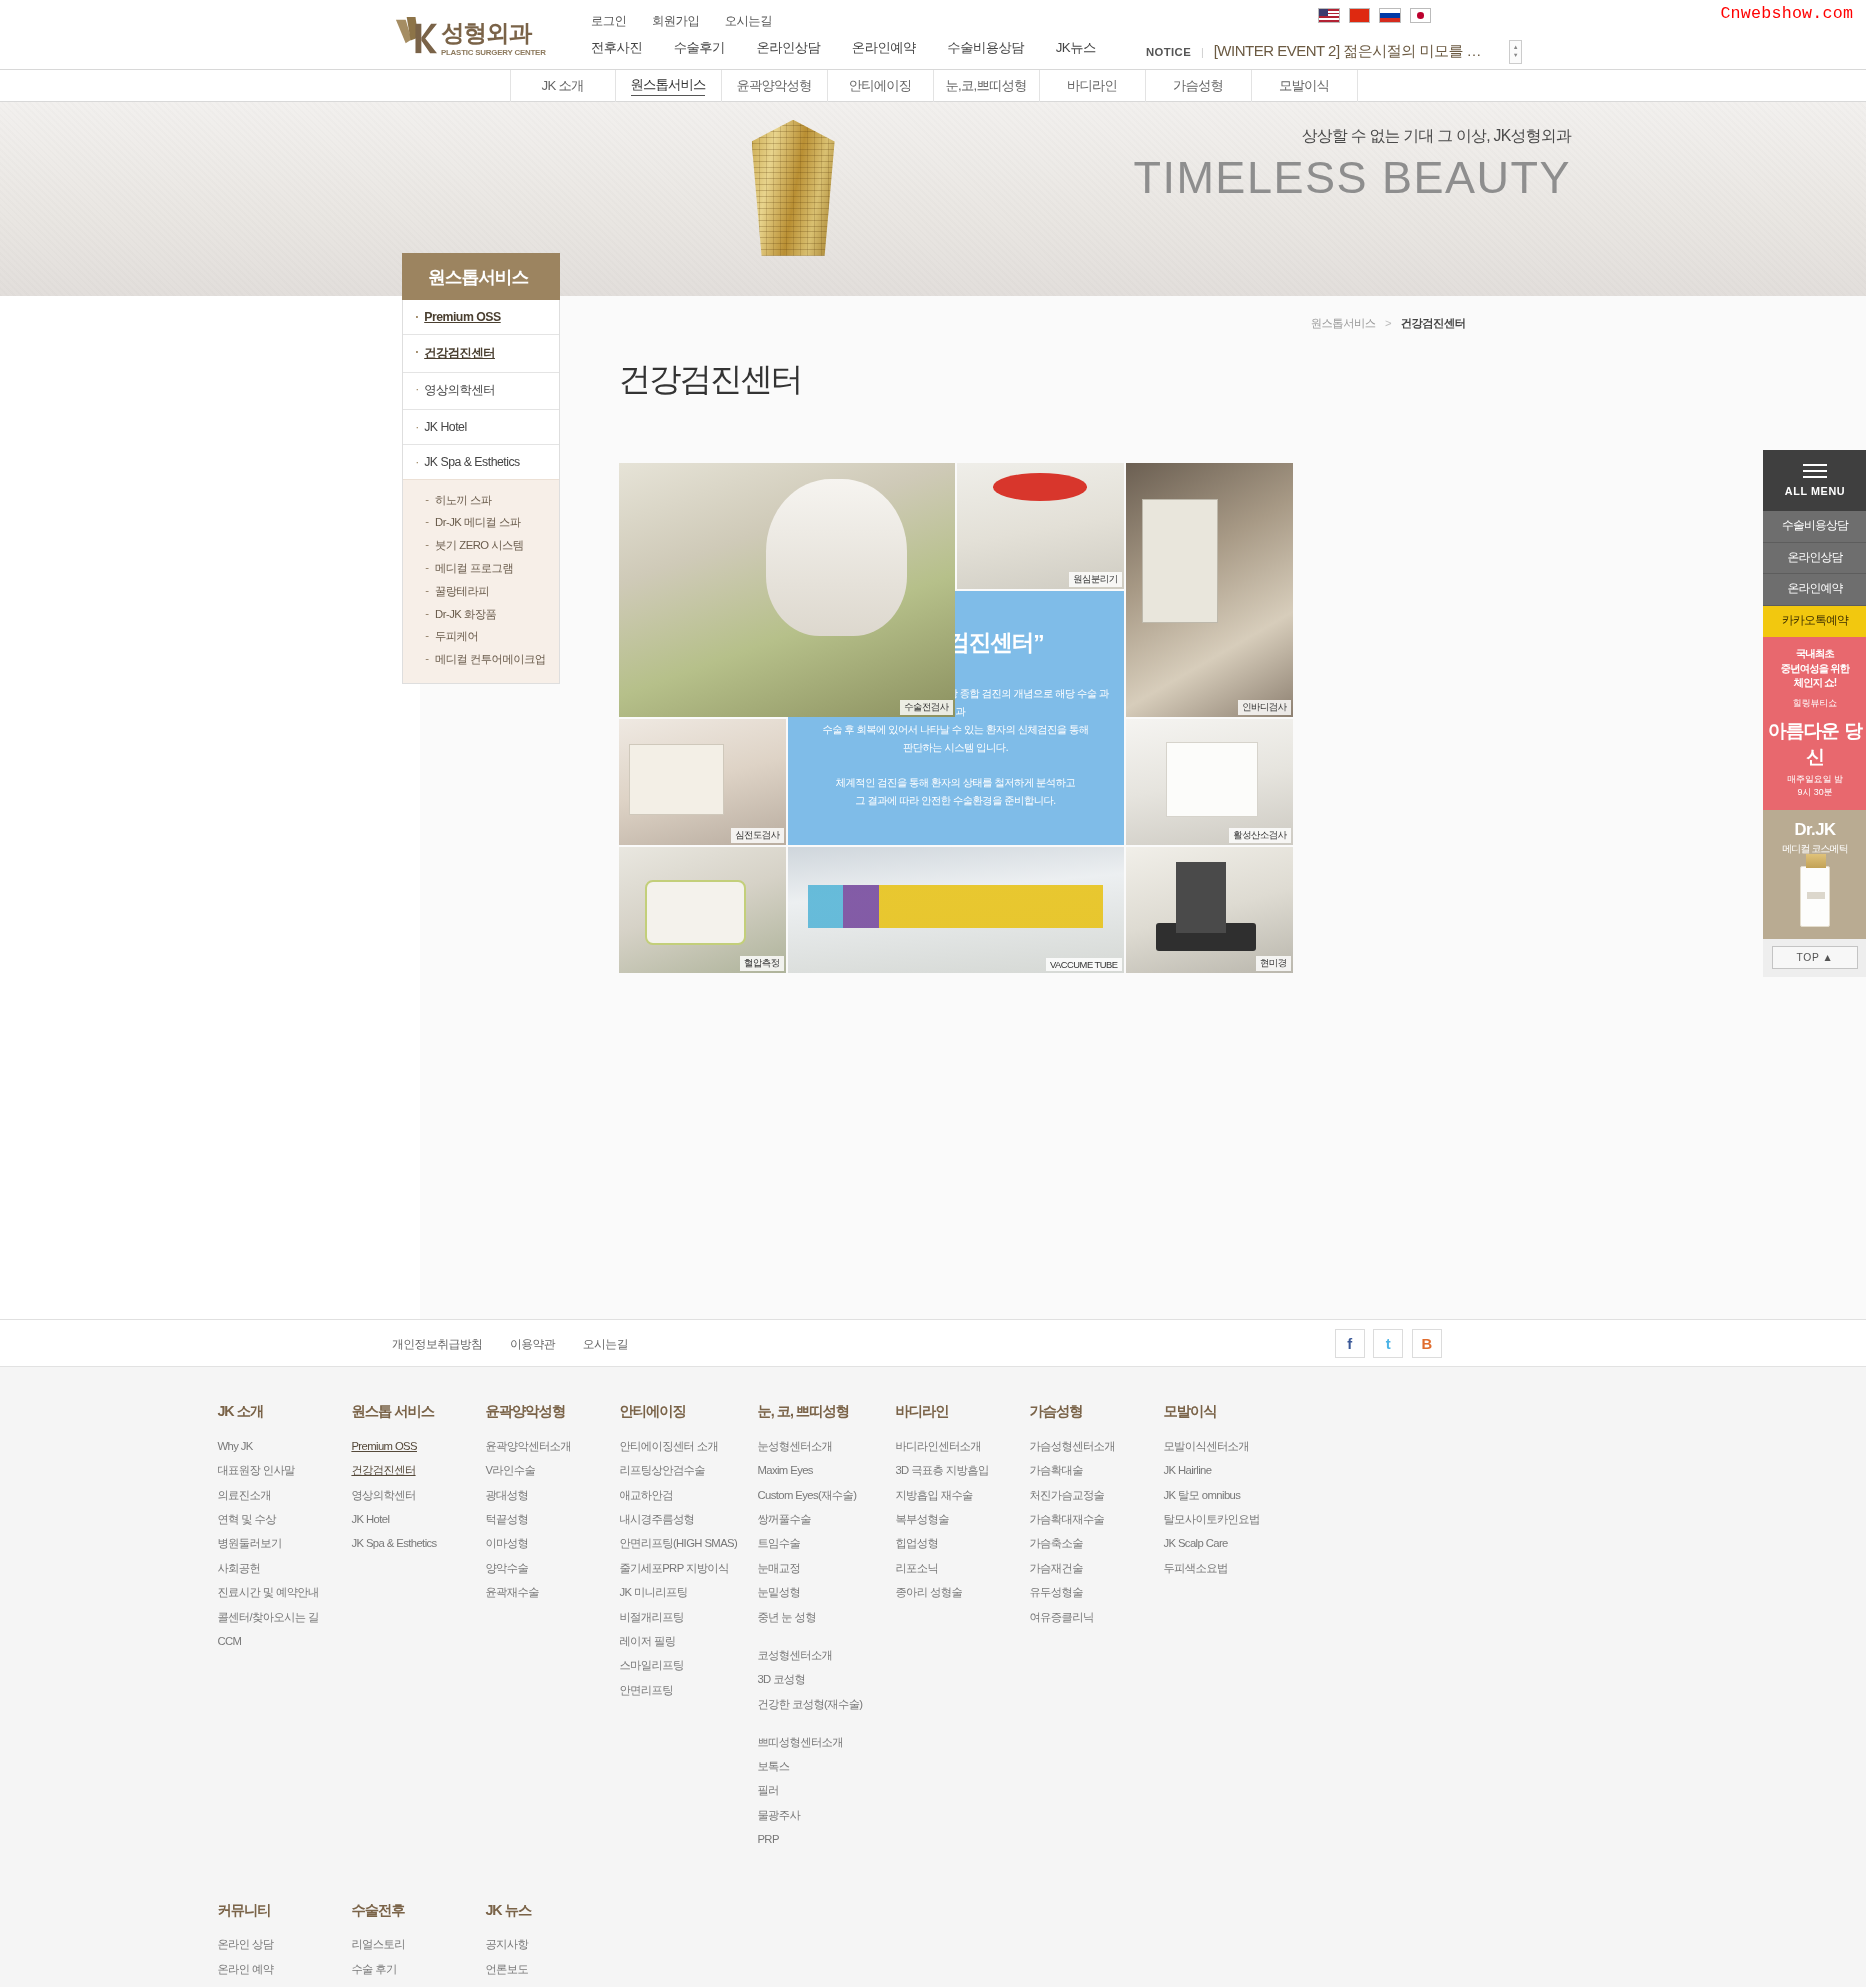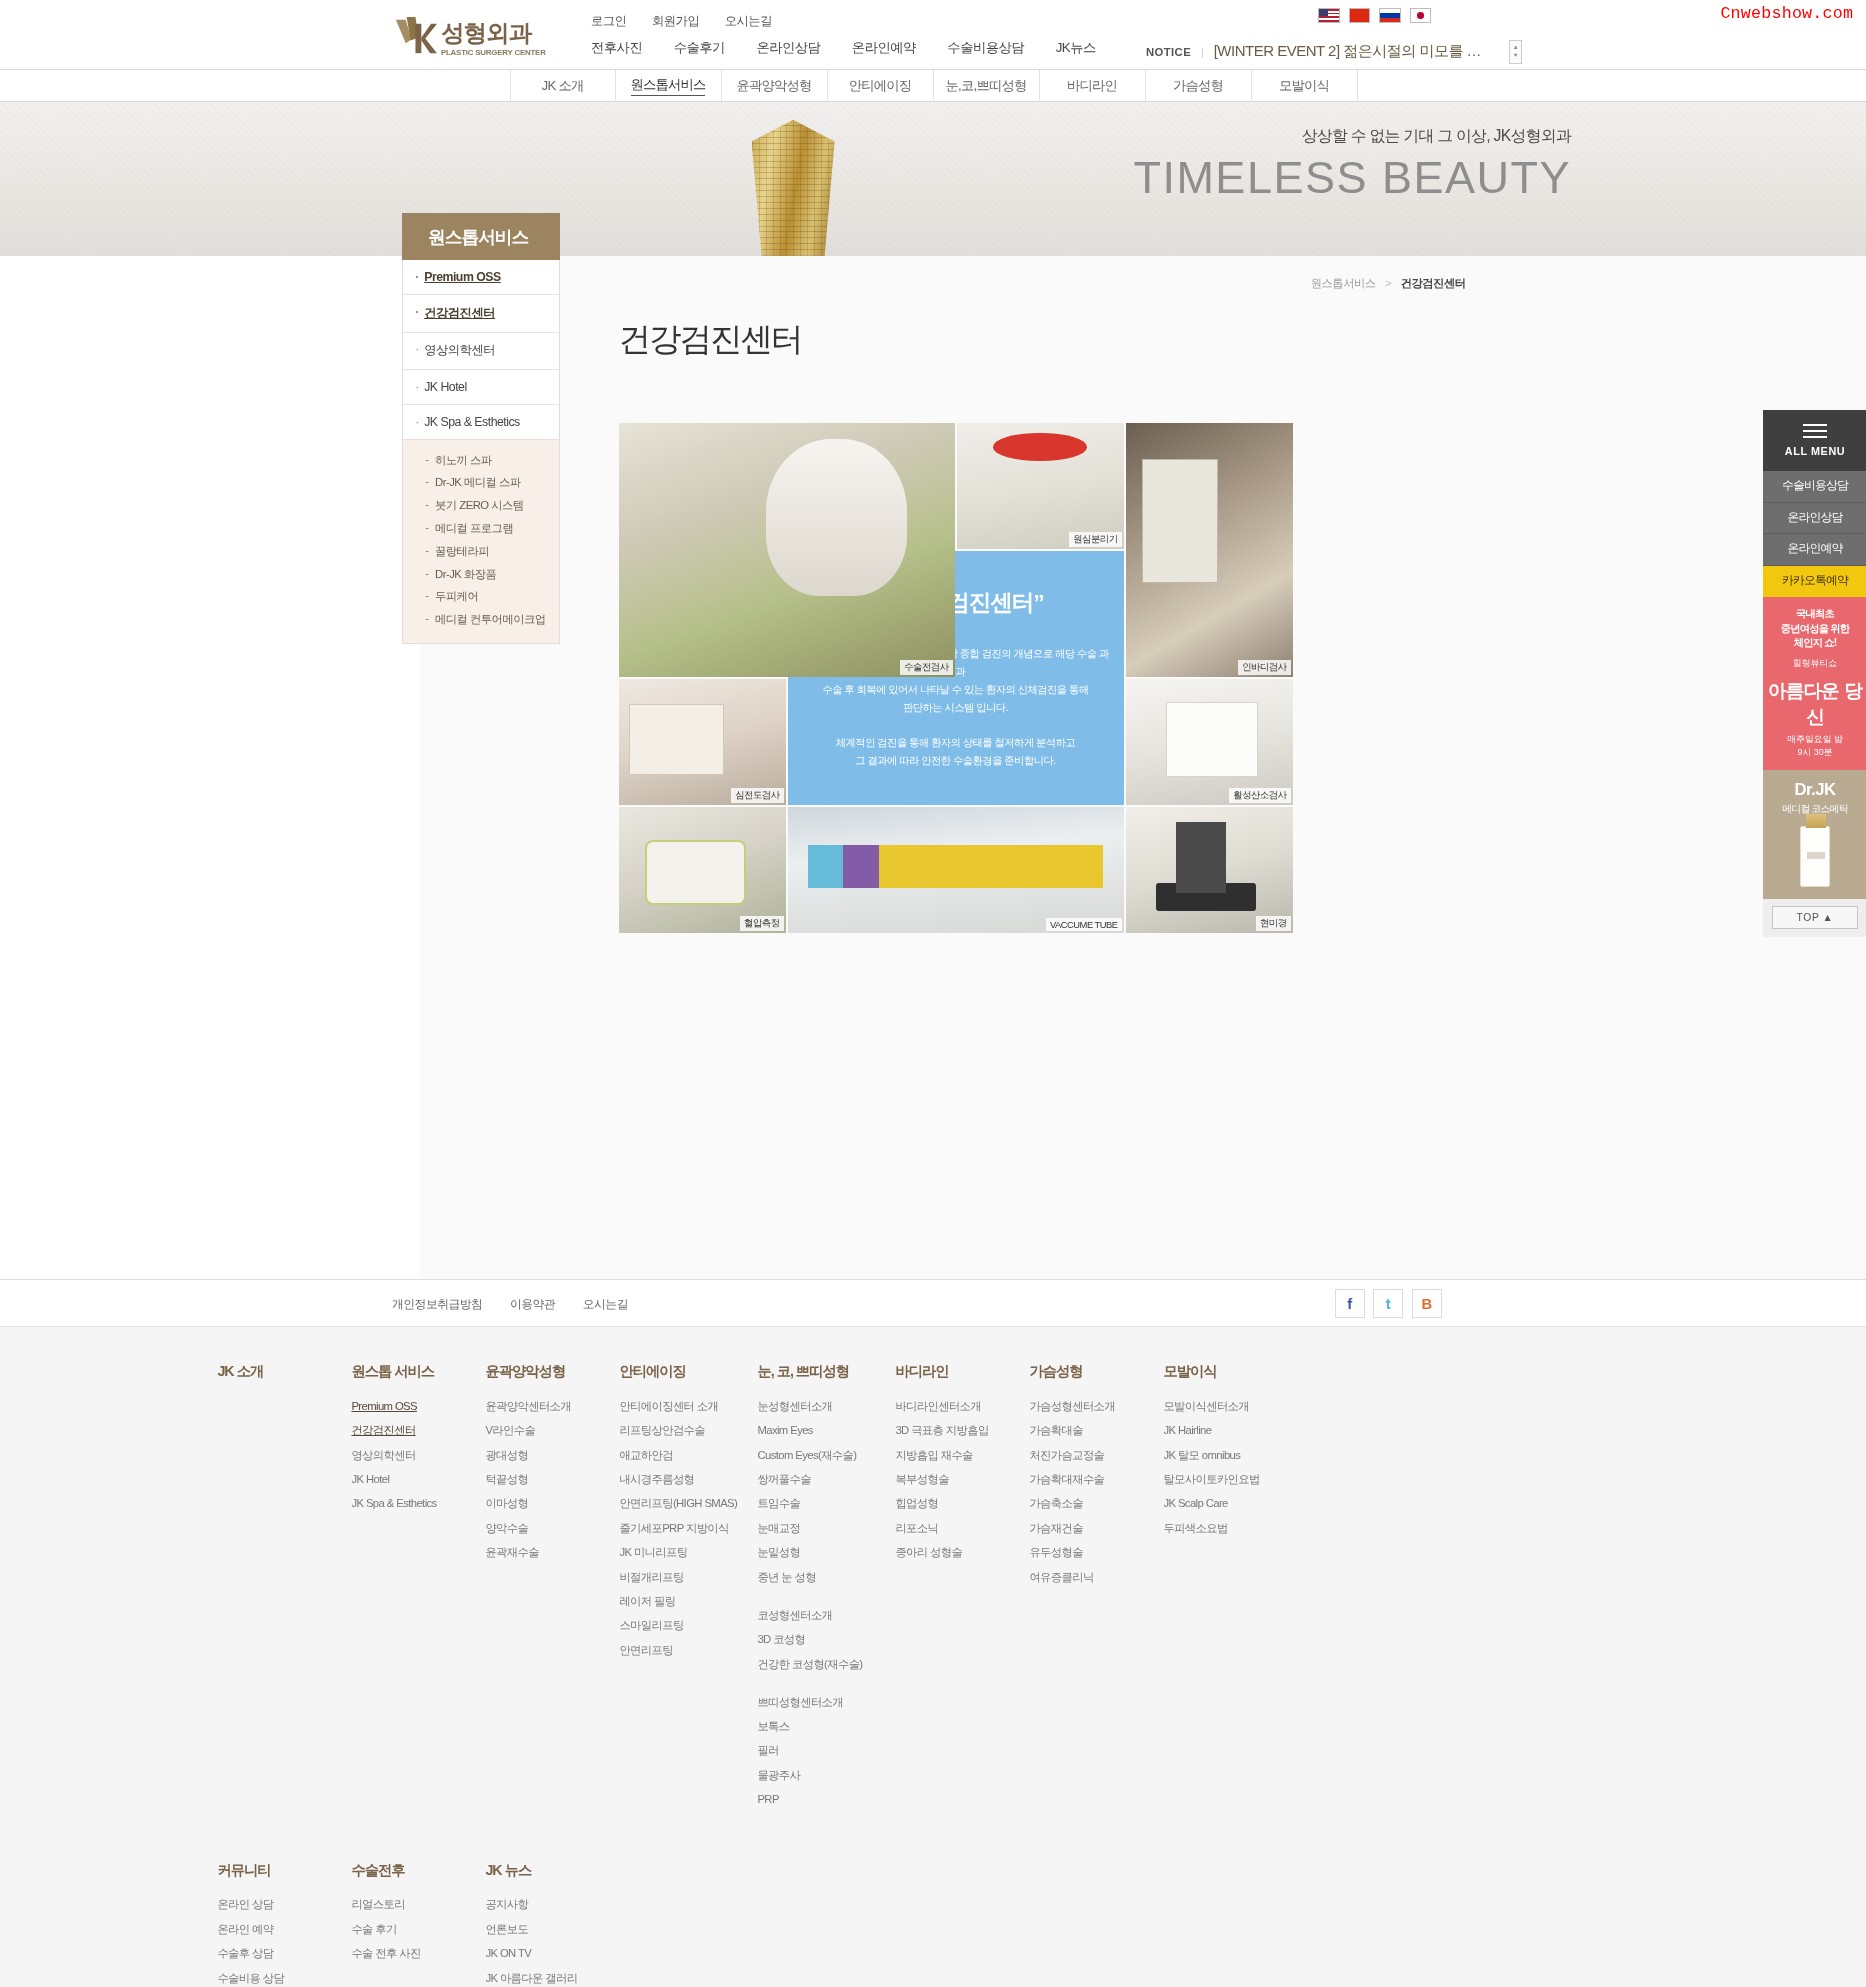--- a/index.html
+++ b/index.html
@@ -45,21 +45,21 @@
   .mainnav { width:100%; border-top:1px solid #d8d8d8; border-bottom:1px solid #d8d8d8; height:33px;
              display:flex; justify-content:center; background:#fff;}
   .mainnav ul { display:flex; list-style:none; }
   .mainnav li { width: 106px; height: 32.5px; display:flex; align-items:center; justify-content:center;
                 border-right:1px solid #e3e3e3; }
   .mainnav li:first-child { border-left:1px solid #e3e3e3; }
   .mainnav a { font-size: 13.3px; color:#666; text-decoration:none; letter-spacing:-0.8px; }
   .mainnav li.active a { color:#333; border-bottom:1px solid #555; padding-bottom:1px;}
 
   
-  .hero { position:relative; width:100%; height:154px; overflow:hidden;
+  .hero { position:relative; width:100%; height:194px; overflow:hidden;
           background: linear-gradient(180deg,#f2f0ee 0%, #e9e6e2 60%, #e2dedb 100%); }
   .hero-pattern { position:absolute; inset:0;
      background-image: repeating-linear-gradient(45deg, rgba(0,0,0,0.012) 0 2px, transparent 2px 4.9px); }
   .tower { position:absolute; left: 724px; top: 0; width: 138px; height:154px; }
   .tower .body { position:absolute; left: 27.6px; top: 17.7px; width: 83px; height: 136px;
       background: linear-gradient(100deg,#caa94f 0%, #e8d48d 24%, #b98f33 52%, #d9c071 74%, #9c7624 100%);
       clip-path: polygon(12% 100%, 0% 16%, 50% 0%, 100% 16%, 88% 100%);
       box-shadow: 0 0 17.7px rgba(0,0,0,.12); }
   .tower .grid { position:absolute; left:27.6px; top:17.7px; width:83px; height:136px;
       clip-path: polygon(12% 100%, 0% 16%, 50% 0%, 100% 16%, 88% 100%);
@@ -453,20 +453,31 @@
       <span class="sns tw">t</span>
       <span class="sns bl">B</span>
     </div>
   </div>
 
   <footer class="footer">
     <div class="fmap">
 
       <div class="fcol">
         <h4>JK 소개</h4>
+        <ul>
+          <li><a>Why JK</a></li>
+          <li><a>대표원장 인사말</a></li>
+          <li><a>의료진소개</a></li>
+          <li><a>연혁 및 수상</a></li>
+          <li><a>병원둘러보기</a></li>
+          <li><a>사회공헌</a></li>
+          <li><a>진료시간 및 예약안내</a></li>
+          <li><a>콜센터/찾아오시는 길</a></li>
+          <li><a>CCM</a></li>
+        </ul>
       </div>
 
       <div class="fcol">
         <h4>원스톱 서비스</h4>
         <ul>
           <li><a class="on">Premium OSS</a></li>
           <li><a class="on">건강검진센터</a></li>
           <li><a>영상의학센터</a></li>
           <li><a>JK Hotel</a></li>
           <li><a>JK Spa &amp; Esthetics</a></li>

